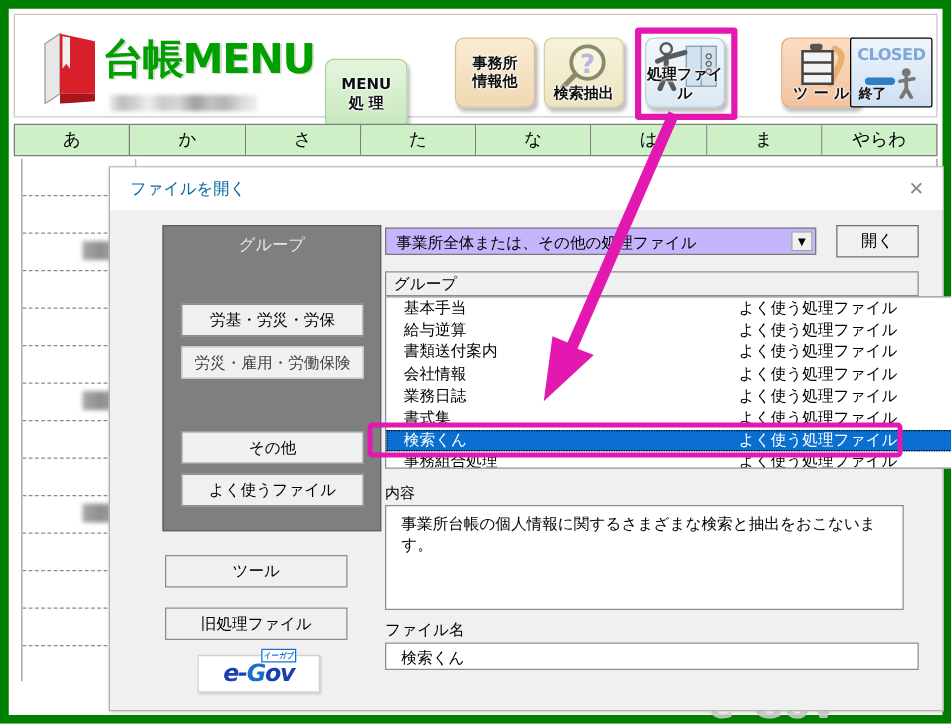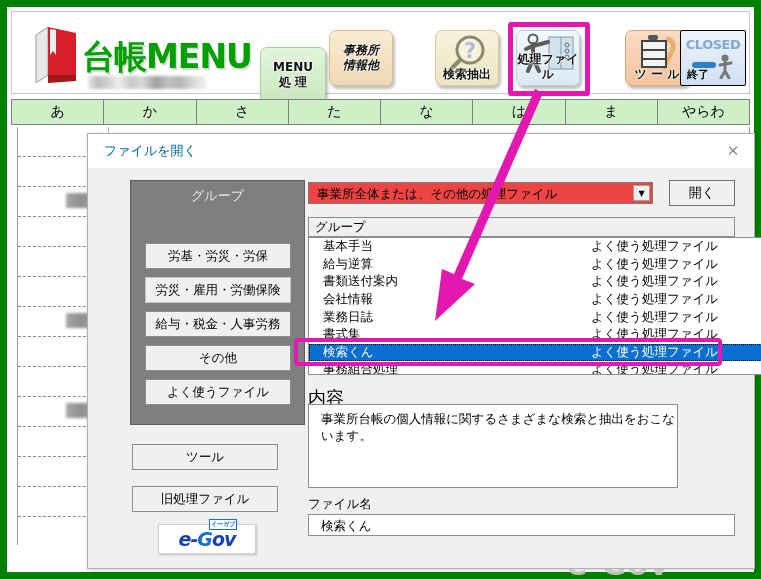--- a/index.html
+++ b/index.html
@@ -7,32 +7,32 @@
 
   #root{position:relative;width:761px;height:579px;background:#008000;box-sizing:border-box;}
 
   
   .app-frame{position:absolute;left:7px;top:7px;width:747px;height:565px;background:#ffffff;box-sizing:border-box;}
 
   
   .header{position:absolute;left:4px;top:4px;width:739px;height:83px;background:#ffffff;border:1px solid #c8c8c8;box-sizing:border-box;}
 
   .logo-book{position:absolute;left:22px;top:13px;width:44px;height:58px;}
-  .logo-text{position:absolute;left:70px;top:28px;font-size:33px;font-weight:bold;color:#00a000;
+  .logo-text{position:absolute;left:70px;top:18px;font-size:33px;font-weight:bold;color:#00a000;
      letter-spacing:-1px;text-shadow:1.5px 1.5px 0 #d8d8d8;line-height:1;white-space:nowrap;}
   .logo-redact{position:absolute;left:76px;top:64px;width:118px;height:13px;
      background:linear-gradient(90deg,#e8e8e8 0%,#bdbdbd 8%,#d4d4d4 18%,#eeeeee 26%,#c9c9c9 36%,#d8d8d8 46%,#9e9e9e 58%,#c2c2c2 68%,#b4b4b4 78%,#dcdcdc 90%,#f0f0f0 100%);
      filter:blur(1.6px);}
 
   .tbtn{position:absolute;top:18px;width:66px;height:56px;border-radius:7px;
     box-shadow:2px 3px 3px rgba(0,0,0,.25);box-sizing:border-box;
     display:flex;flex-direction:column;align-items:center;justify-content:center;
     font-size:12px;font-weight:bold;color:#101010;line-height:1.25;text-align:center;}
   .tbtn.menu{left:248px;background:linear-gradient(180deg,#e4f5dd 0%,#c8e8bd 100%);border:1px solid #a9cf9c;margin-top:17px;}
-  .tbtn.jimu{left:317px;width:64px;background:linear-gradient(180deg,#faebd2 0%,#f0d9b4 100%);border:1px solid #d9bd93;font-style:italic;}
+  .tbtn.jimu{left:352px;width:64px;background:linear-gradient(180deg,#faebd2 0%,#f0d9b4 100%);border:1px solid #d9bd93;}
   .tbtn.kensaku{left:423px;width:64px;background:linear-gradient(180deg,#f7f3dc 0%,#ece5c1 100%);border:1px solid #d5cc9f;justify-content:flex-end;padding-bottom:3px;}
   .tbtn.shori{left:504px;width:64px;background:linear-gradient(180deg,#f2f7fb 0%,#dce9f3 100%);border:1px solid #b6cede;justify-content:flex-end;padding-bottom:3px;}
   .tbtn.tool{left:613px;width:64px;background:linear-gradient(180deg,#fbdcc4 0%,#f3c39f 100%);border:1px solid #dba877;justify-content:flex-end;padding-bottom:3px;}
   .tbtn.closed{left:668px;width:66px;background:linear-gradient(180deg,#eef4fb 0%,#cfe0f2 100%);border:1px solid #000;border-radius:2px;box-shadow:none;justify-content:center;}
 
   .tbtn .lbl{position:relative;z-index:3;text-shadow:0 0 2px #fff,0 0 2px #fff,0 0 2px #fff;}
   .tbtn .ico{position:absolute;z-index:1;}
 
   
   .hl-box{position:absolute;left:496px;top:10px;width:82px;height:74px;border:5px solid #e318b0;
@@ -64,34 +64,34 @@
   .dlg-close{position:absolute;right:10px;top:8px;width:22px;height:18px;color:#8a8a8a;font-size:15px;
       display:flex;align-items:center;justify-content:center;line-height:1;}
 
   
   .grp-panel{position:absolute;left:42px;top:46px;width:175px;height:245px;background:#7f7f7f;
       border:1px solid #5e5e5e;box-sizing:border-box;}
   .grp-head{position:absolute;left:0;top:6px;width:100%;text-align:center;font-size:13px;color:#e9e9e9;}
   .gbtn{position:absolute;left:14px;width:146px;height:26px;background:#f0f0f0;border:1px solid #8d8d8d;
       display:flex;align-items:center;justify-content:center;font-size:12.5px;color:#000;box-sizing:border-box;}
   .gbtn.sel{border:2px solid #000;}
-  .gbtn.dis{color:#000000;border:1px solid #c2c2c2;background:#f0f0f0;}
+  .gbtn.dis{color:#404040;border:1px solid #c2c2c2;background:#f0f0f0;}
 
   .obtn{position:absolute;left:44px;width:146px;height:26px;background:#f0f0f0;border:1px solid #8d8d8d;
       display:flex;align-items:center;justify-content:center;font-size:12.5px;color:#000;box-sizing:border-box;}
 
   .egov{position:absolute;left:70px;top:390px;width:96px;height:28px;background:#ffffff;border:1px solid #d0d0d0;
       box-shadow:1px 1px 2px rgba(0,0,0,.2);display:flex;align-items:center;justify-content:center;}
   .egov-txt{font-size:19px;font-weight:bold;font-style:italic;color:#1a3fb0;letter-spacing:-1px;position:relative;}
   .egov-g{color:#1570c8;}
   .egov-ruby{position:absolute;right:-2px;top:-9px;font-size:6px;font-style:normal;color:#1570c8;
       background:#fff;border:1px solid #1570c8;padding:0 1px;letter-spacing:0;}
 
   
-  .combo{position:absolute;left:220px;top:48px;width:345px;height:22px;background:#ef4444;border:1px solid #7a7a7a;box-sizing:border-box;}
+  .combo{position:absolute;left:220px;top:48px;width:345px;height:22px;background:#c4b5fd;border:1px solid #7a7a7a;box-sizing:border-box;}
   .combo .cv{position:absolute;left:8px;top:3px;font-size:12.5px;color:#000;white-space:nowrap;overflow:hidden;width:300px;}
   .combo .arrow{position:absolute;right:2px;top:2px;width:17px;height:16px;background:#f0f0f0;border:1px solid #a0a0a0;
       display:flex;align-items:center;justify-content:center;font-size:8px;color:#000;box-sizing:border-box;}
   .openbtn{position:absolute;left:581px;top:46px;width:66px;height:26px;background:#f0f0f0;border:1px solid #707070;
       display:flex;align-items:center;justify-content:center;font-size:13px;color:#000;box-sizing:border-box;}
 
   .lhead{position:absolute;left:220px;top:83px;width:427px;height:20px;background:#f0f0f0;border:1px solid #8d8d8d;
       box-sizing:border-box;display:flex;}
   .lhead .c1{width:266px;border-right:1px solid #8d8d8d;padding-left:6px;font-size:12.5px;line-height:18px;box-sizing:border-box;}
   .lhead .c2{flex:1;padding-left:6px;font-size:12.5px;line-height:18px;}
@@ -104,22 +104,22 @@
   .lrow.sel{background:#0a6fd0;color:#fff;outline:1px dotted #000;outline-offset:-1px;}
 
   .sbar{position:absolute;right:1px;top:1px;width:16px;bottom:1px;background:#f0f0f0;box-sizing:border-box;}
   .sb-arrow{position:absolute;left:0;width:16px;height:16px;background:#f0f0f0;border:1px solid #a0a0a0;
       display:flex;align-items:center;justify-content:center;font-size:7px;box-sizing:border-box;}
   .sb-up{top:0;} .sb-dn{bottom:0;}
   .sb-track{position:absolute;left:0;top:16px;bottom:16px;width:16px;
       background:repeating-conic-gradient(#e8e8e8 0 25%, #fcfcfc 0 50%) 0 0/4px 4px;}
   .sb-thumb{position:absolute;left:0;top:42px;width:16px;height:62px;background:#f0f0f0;border:1px solid #a0a0a0;box-sizing:border-box;}
 
-  .lbl-naiyou{position:absolute;left:220px;top:252px;font-size:18px;color:#000;}
-  .naiyou{position:absolute;left:220px;top:270px;width:370px;height:84px;background:#fff;border:1px solid #8d8d8d;box-sizing:border-box;}
+  .lbl-naiyou{position:absolute;left:220px;top:252px;font-size:12px;color:#000;}
+  .naiyou{position:absolute;left:220px;top:270px;width:415px;height:84px;background:#fff;border:1px solid #8d8d8d;box-sizing:border-box;}
   .naiyou .tx{position:absolute;left:12px;top:6px;font-size:12.5px;color:#000;}
 
   .lbl-fname{position:absolute;left:220px;top:362px;font-size:12.5px;color:#000;}
   .fname{position:absolute;left:220px;top:380px;width:427px;height:22px;background:#fff;border:1px solid #8d8d8d;box-sizing:border-box;}
   .fname .tx{position:absolute;left:12px;top:3px;font-size:12.5px;color:#000;}
 
   
   .hl-row{position:absolute;left:287px;top:331px;width:428px;height:28px;border:4px solid #e318b0;
       box-sizing:border-box;border-radius:4px;pointer-events:none;z-index:40;}
   .arrow-svg{position:absolute;left:0;top:0;width:761px;height:579px;pointer-events:none;z-index:39;}
@@ -252,21 +252,20 @@
       <div class="dlg-title">
         <div class="t">ファイルを開く</div>
         <div class="dlg-close">✕</div>
       </div>
 
       <div class="grp-panel">
         <div class="grp-head">グループ</div>
         <div class="gbtn sel" style="top:28px;margin-top:34px;">社会保険</div>
         <div class="gbtn" style="top:62px;">労基・労災・労保</div>
         <div class="gbtn dis" style="top:96px;">労災・雇用・労働保険</div>
-        <div class="gbtn" style="top:130px;">給与・税金・人事労務</div>
         <div class="gbtn" style="top:198px;">よく使うファイル</div>
         <div class="gbtn" style="top:164px;">その他</div>
       </div>
 
       <div class="obtn" style="top:310px;">ツール</div>
       <div class="obtn" style="top:352px;">旧処理ファイル</div>
 
       <div class="egov">
         <span class="egov-txt">
           e-<span class="egov-g">G</span>ov<span class="egov-ruby">イーガブ</span>

